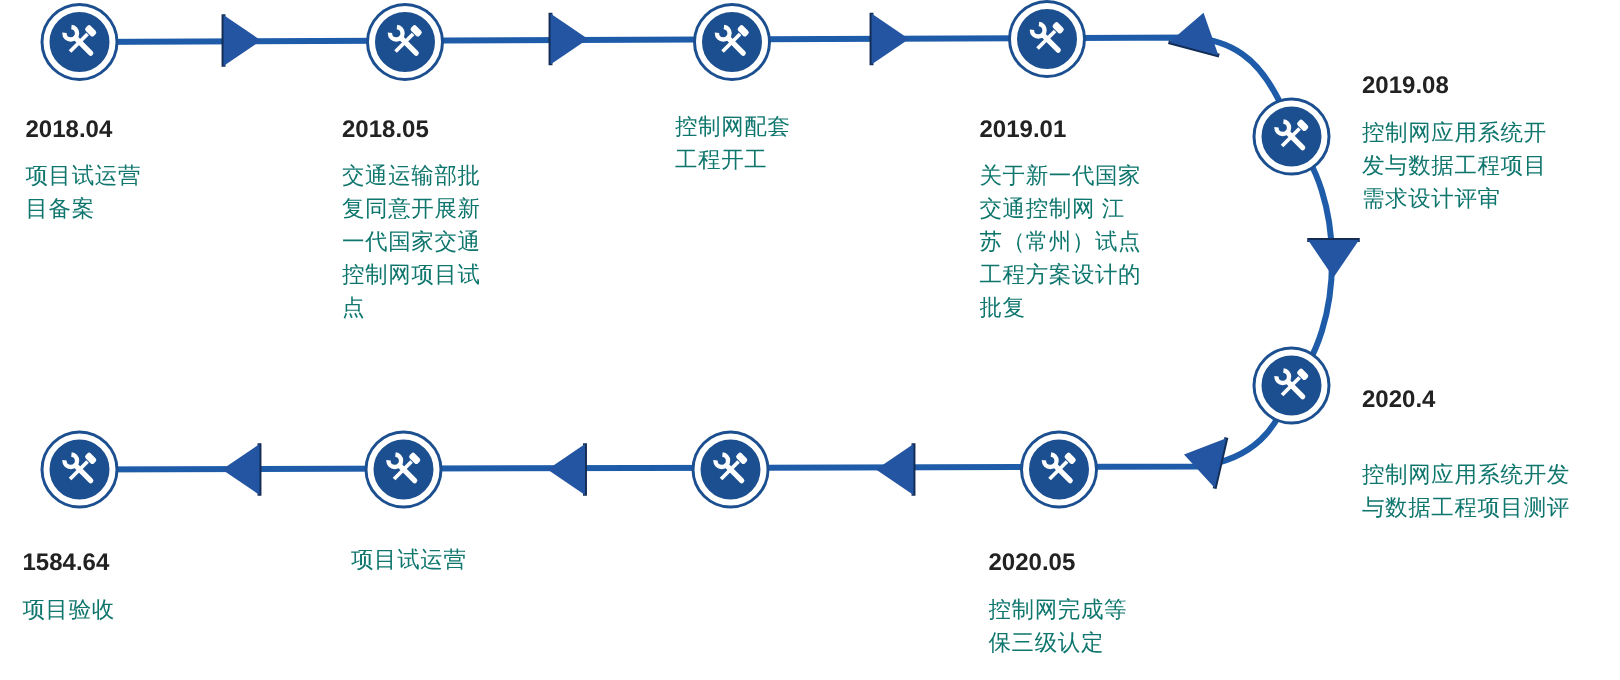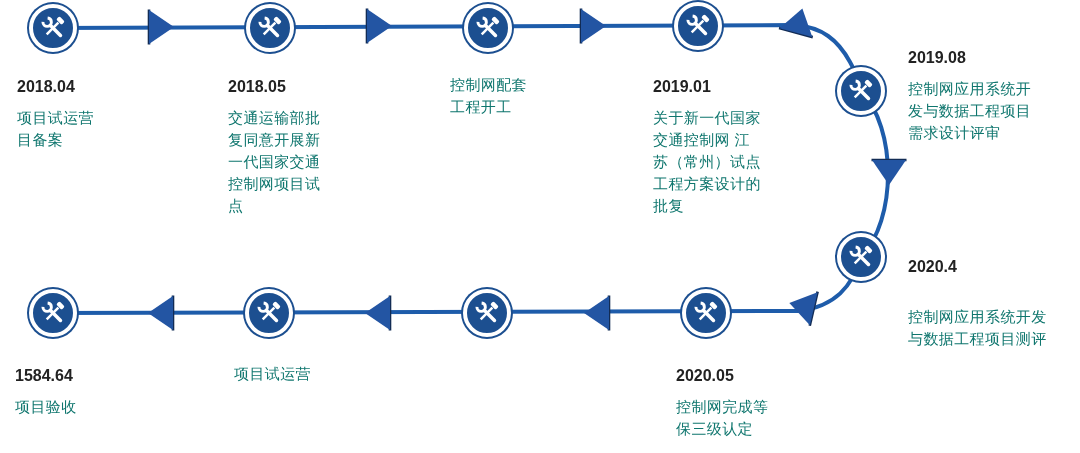--- a/index.html
+++ b/index.html
@@ -155,21 +155,21 @@
     <div class="date">2019.08</div>
     <div class="desc">控制网应用系统开
 发与数据工程项目
 需求设计评审</div>
   </div>
   <div class="label" style="left:908px;top:222px">
     <div class="date gap-lg">2020.4</div>
     <div class="desc">控制网应用系统开发
 与数据工程项目测评</div>
   </div>
-  <div class="label" style="left:676px;top:363px">
+  <div class="label" style="left:659px;top:363px">
     <div class="date">2020.05</div>
     <div class="desc">控制网完成等
 保三级认定</div>
   </div>
   <div class="label" style="left:234px;top:363px">
     <div class="desc">项目试运营</div>
   </div>
   <div class="label" style="left:15px;top:363px">
     <div class="date">1584.64</div>
     <div class="desc">项目验收</div>

